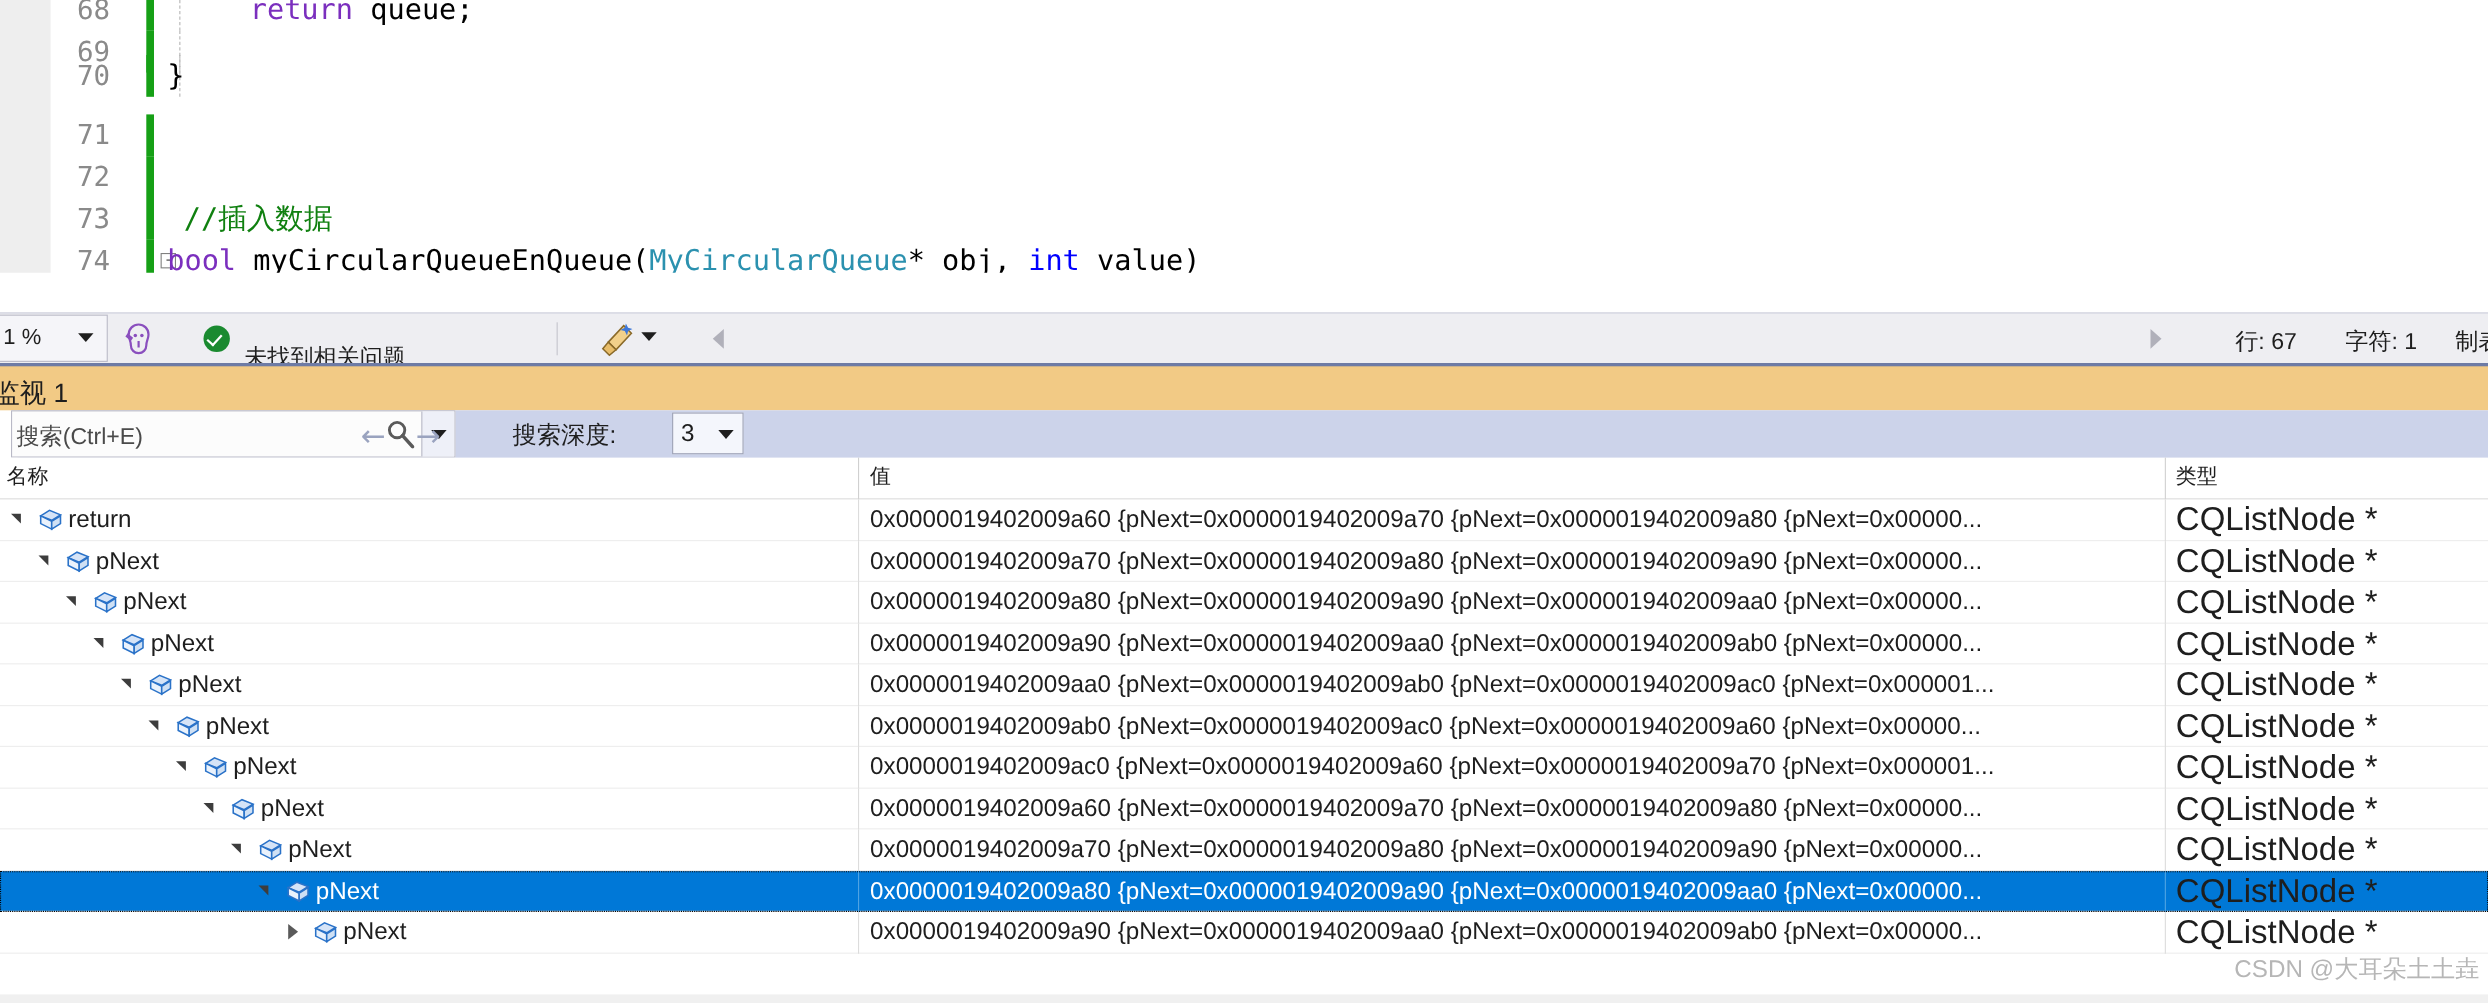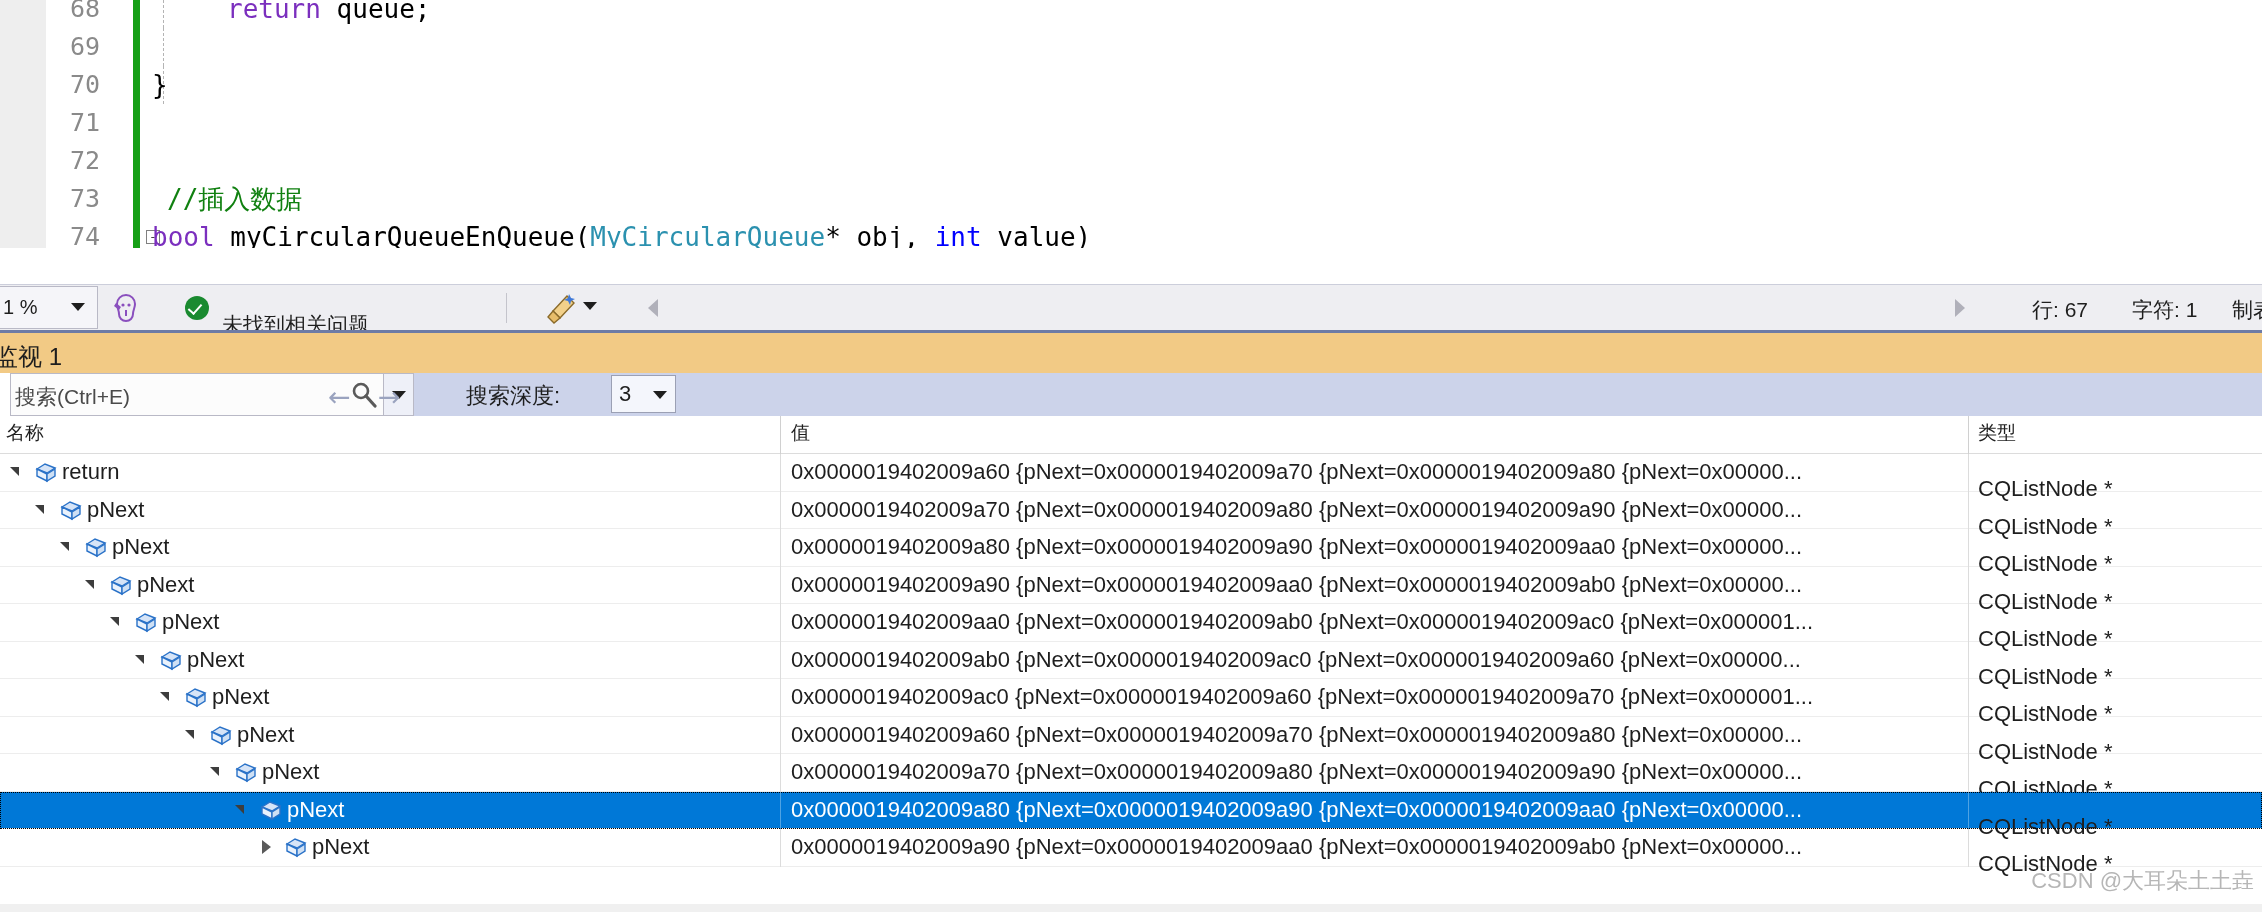--- a/index.html
+++ b/index.html
@@ -321,22 +321,22 @@
     position: absolute;
     left: 791px; top: 5px;
     font-size: 22px;
     color: #1e1e1e;
     white-space: nowrap;
     overflow: hidden;
     max-width: 1180px;
   }
   .cell-type {
     position: absolute;
-    left: 1978px; top: 22px;
-    font-size: 22px;
+    left: 1978px; top: 2px;
+    font-size: 30px;
     color: #1e1e1e;
     white-space: nowrap;
   }
   .vline {
     position: absolute;
     top: 0;
     width: 1px; height: 37.5px;
     background: #dcdcdc;
   }
   .tri-expanded {
@@ -374,21 +374,21 @@
   }
 </style>
 </head>
 <body>
 
 <div class="editor">
   <div class="editor-gutter-bg"></div>
   <div id="code-lines">
       <div class="code-line" style="top: -10px;"><span class="lnum">68</span><span class="changebar"></span><span class="indent-guide"></span><span class="code-text" style="left: 227px;"><span class="k-purple">return</span><span class="k-black"> queue;</span></span></div>
       <div class="code-line" style="top: 28px;"><span class="lnum">69</span><span class="changebar"></span><span class="indent-guide"></span><span class="code-text" style="left: 152px;"></span></div>
-      <div class="code-line" style="top: 66px; text-decoration: underline;"><span class="lnum">70</span><span class="changebar"></span><span class="indent-guide"></span><span class="code-text" style="left: 152px;"><span class="k-black">}</span></span></div>
+      <div class="code-line" style="top: 50px; text-decoration: underline;"><span class="lnum">70</span><span class="changebar"></span><span class="indent-guide"></span><span class="code-text" style="left: 152px;"><span class="k-black">}</span></span></div>
       <div class="code-line" style="top: 104px; padding-left: 27px;"><span class="lnum">71</span><span class="changebar"></span><span class="code-text" style="left: 152px;"></span></div>
       <div class="code-line" style="top: 142px;"><span class="lnum">72</span><span class="changebar"></span><span class="code-text" style="left: 152px;"></span></div>
       <div class="code-line" style="top: 180px;"><span class="lnum">73</span><span class="changebar"></span><span class="code-text" style="left: 167px;"><span class="k-green">//插入数据</span></span></div>
       <div class="code-line" style="top: 218px;"><span class="lnum">74</span><span class="changebar"></span><span class="collapse-box">-</span><span class="code-text" style="left: 152px;"><span class="k-purple">bool</span><span class="k-black"> myCircularQueueEnQueue(</span><span class="k-teal">MyCircularQueue</span><span class="k-black">* obj, </span><span class="k-blue">int</span><span class="k-black"> value)</span></span></div>
     </div>
 </div>
 
 <div class="statusbar">
 
   <div class="zoom-combo">

